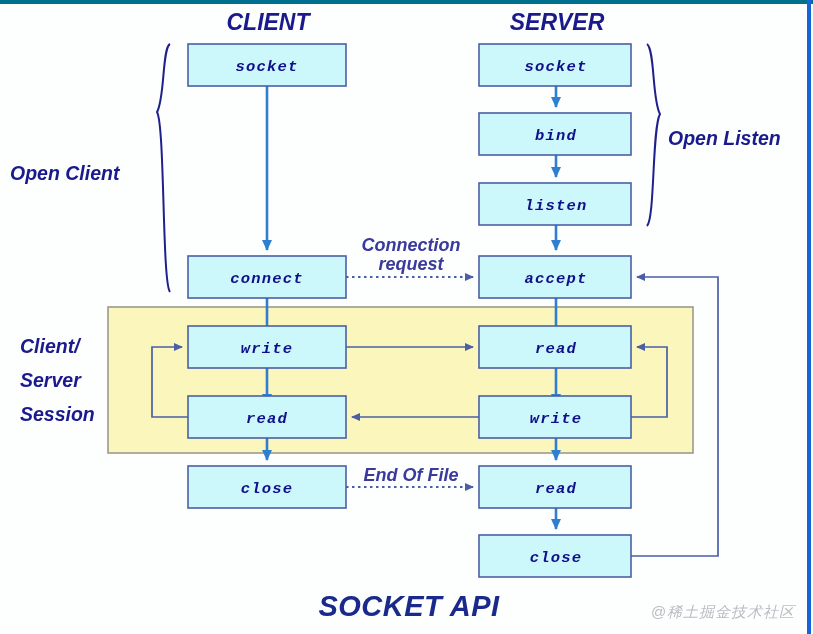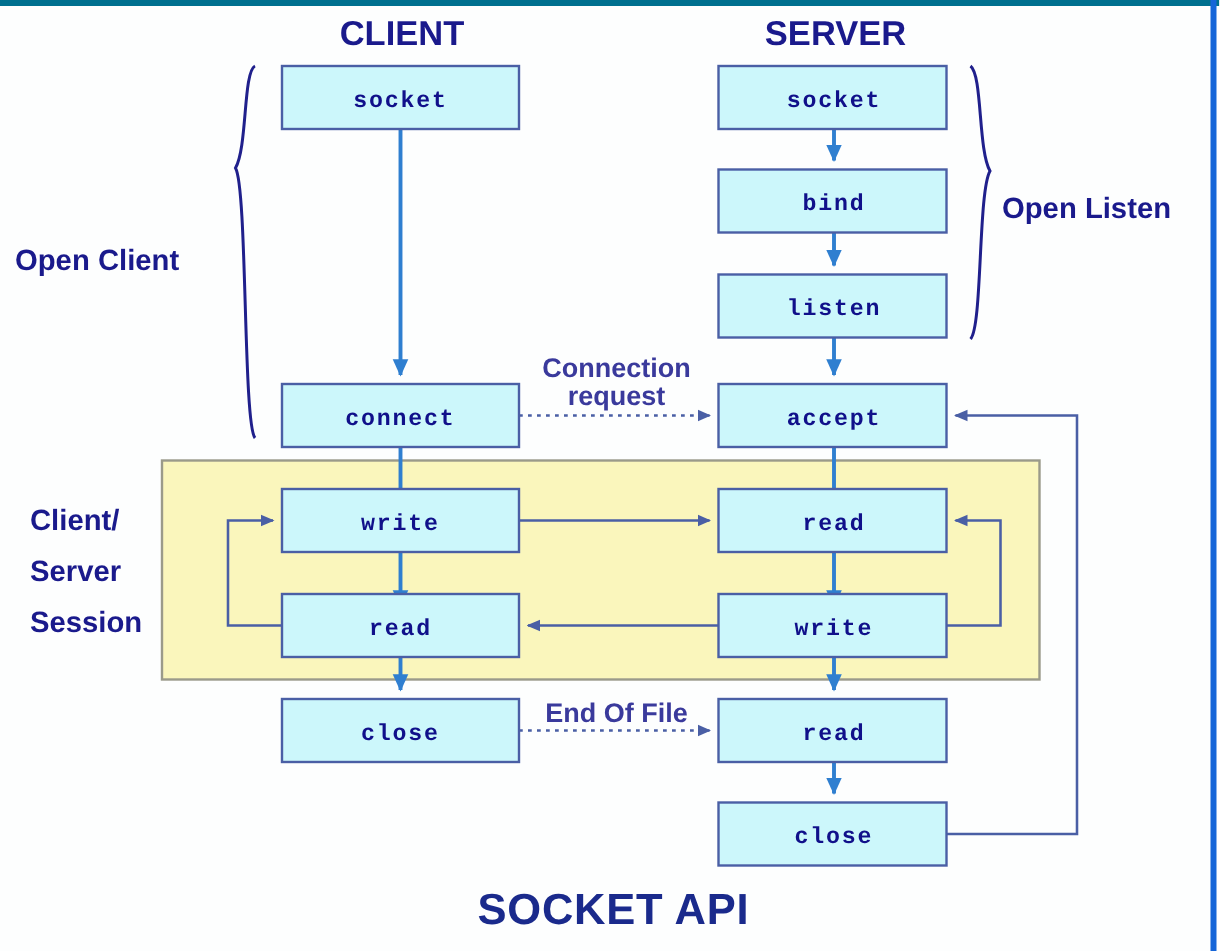--- a/index.html
+++ b/index.html
@@ -7,20 +7,21 @@
     padding: 0;
     background: #ffffff;
   }
   #page {
     position: relative;
     width: 813px;
     height: 634px;
     background: #fdfefe;
     overflow: hidden;
     font-family: "Liberation Sans", sans-serif;
+    font-style: italic;
   }
   .edge-top {
     position: absolute;
     left: 0; top: 0;
     width: 813px; height: 4px;
     background: #00708f;
   }
   .edge-right {
     position: absolute;
     right: 2px; top: 0;
@@ -225,13 +226,14 @@
 
     <g>
       <text class="anno-label" x="411" y="251">Connection</text>
       <text class="anno-label" x="411" y="270">request</text>
     </g>
     <text class="anno-label" x="411" y="481">End Of File</text>
 
     <text class="title-main" x="409" y="616">SOCKET API</text>
   </svg>
 
+  <div class="watermark">@稀土掘金技术社区</div>
 </div>
 
 </body></html>

